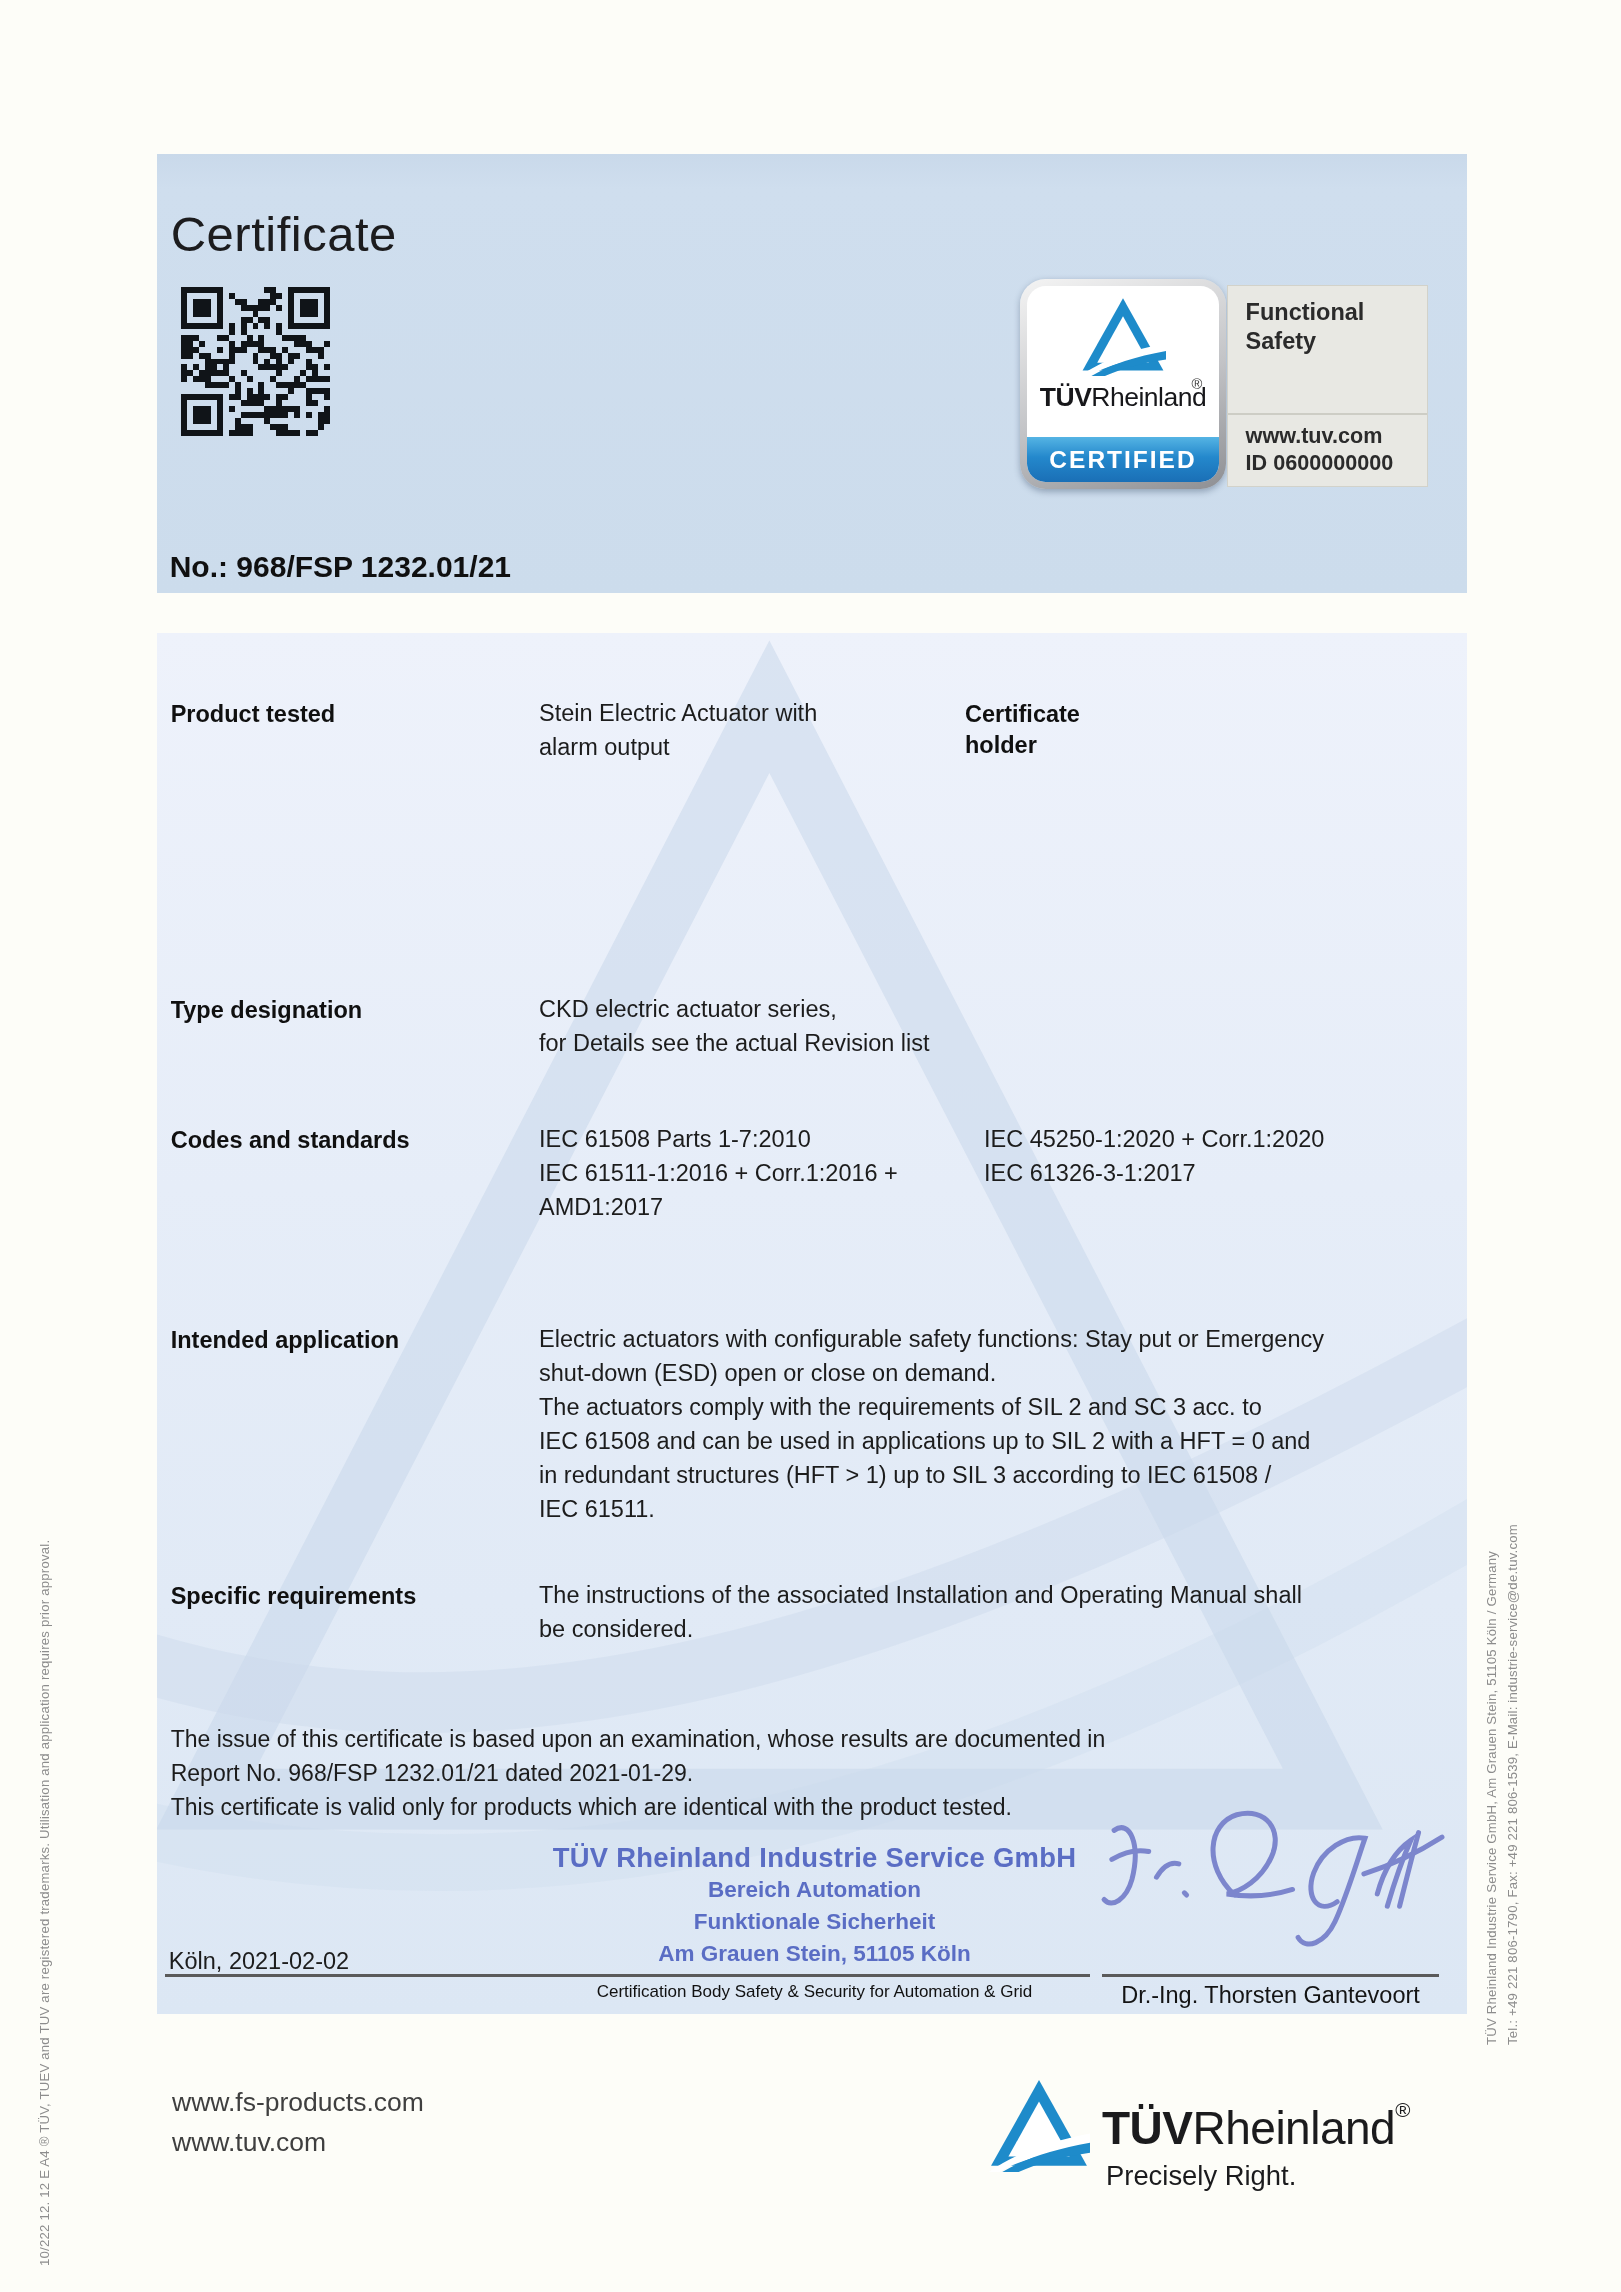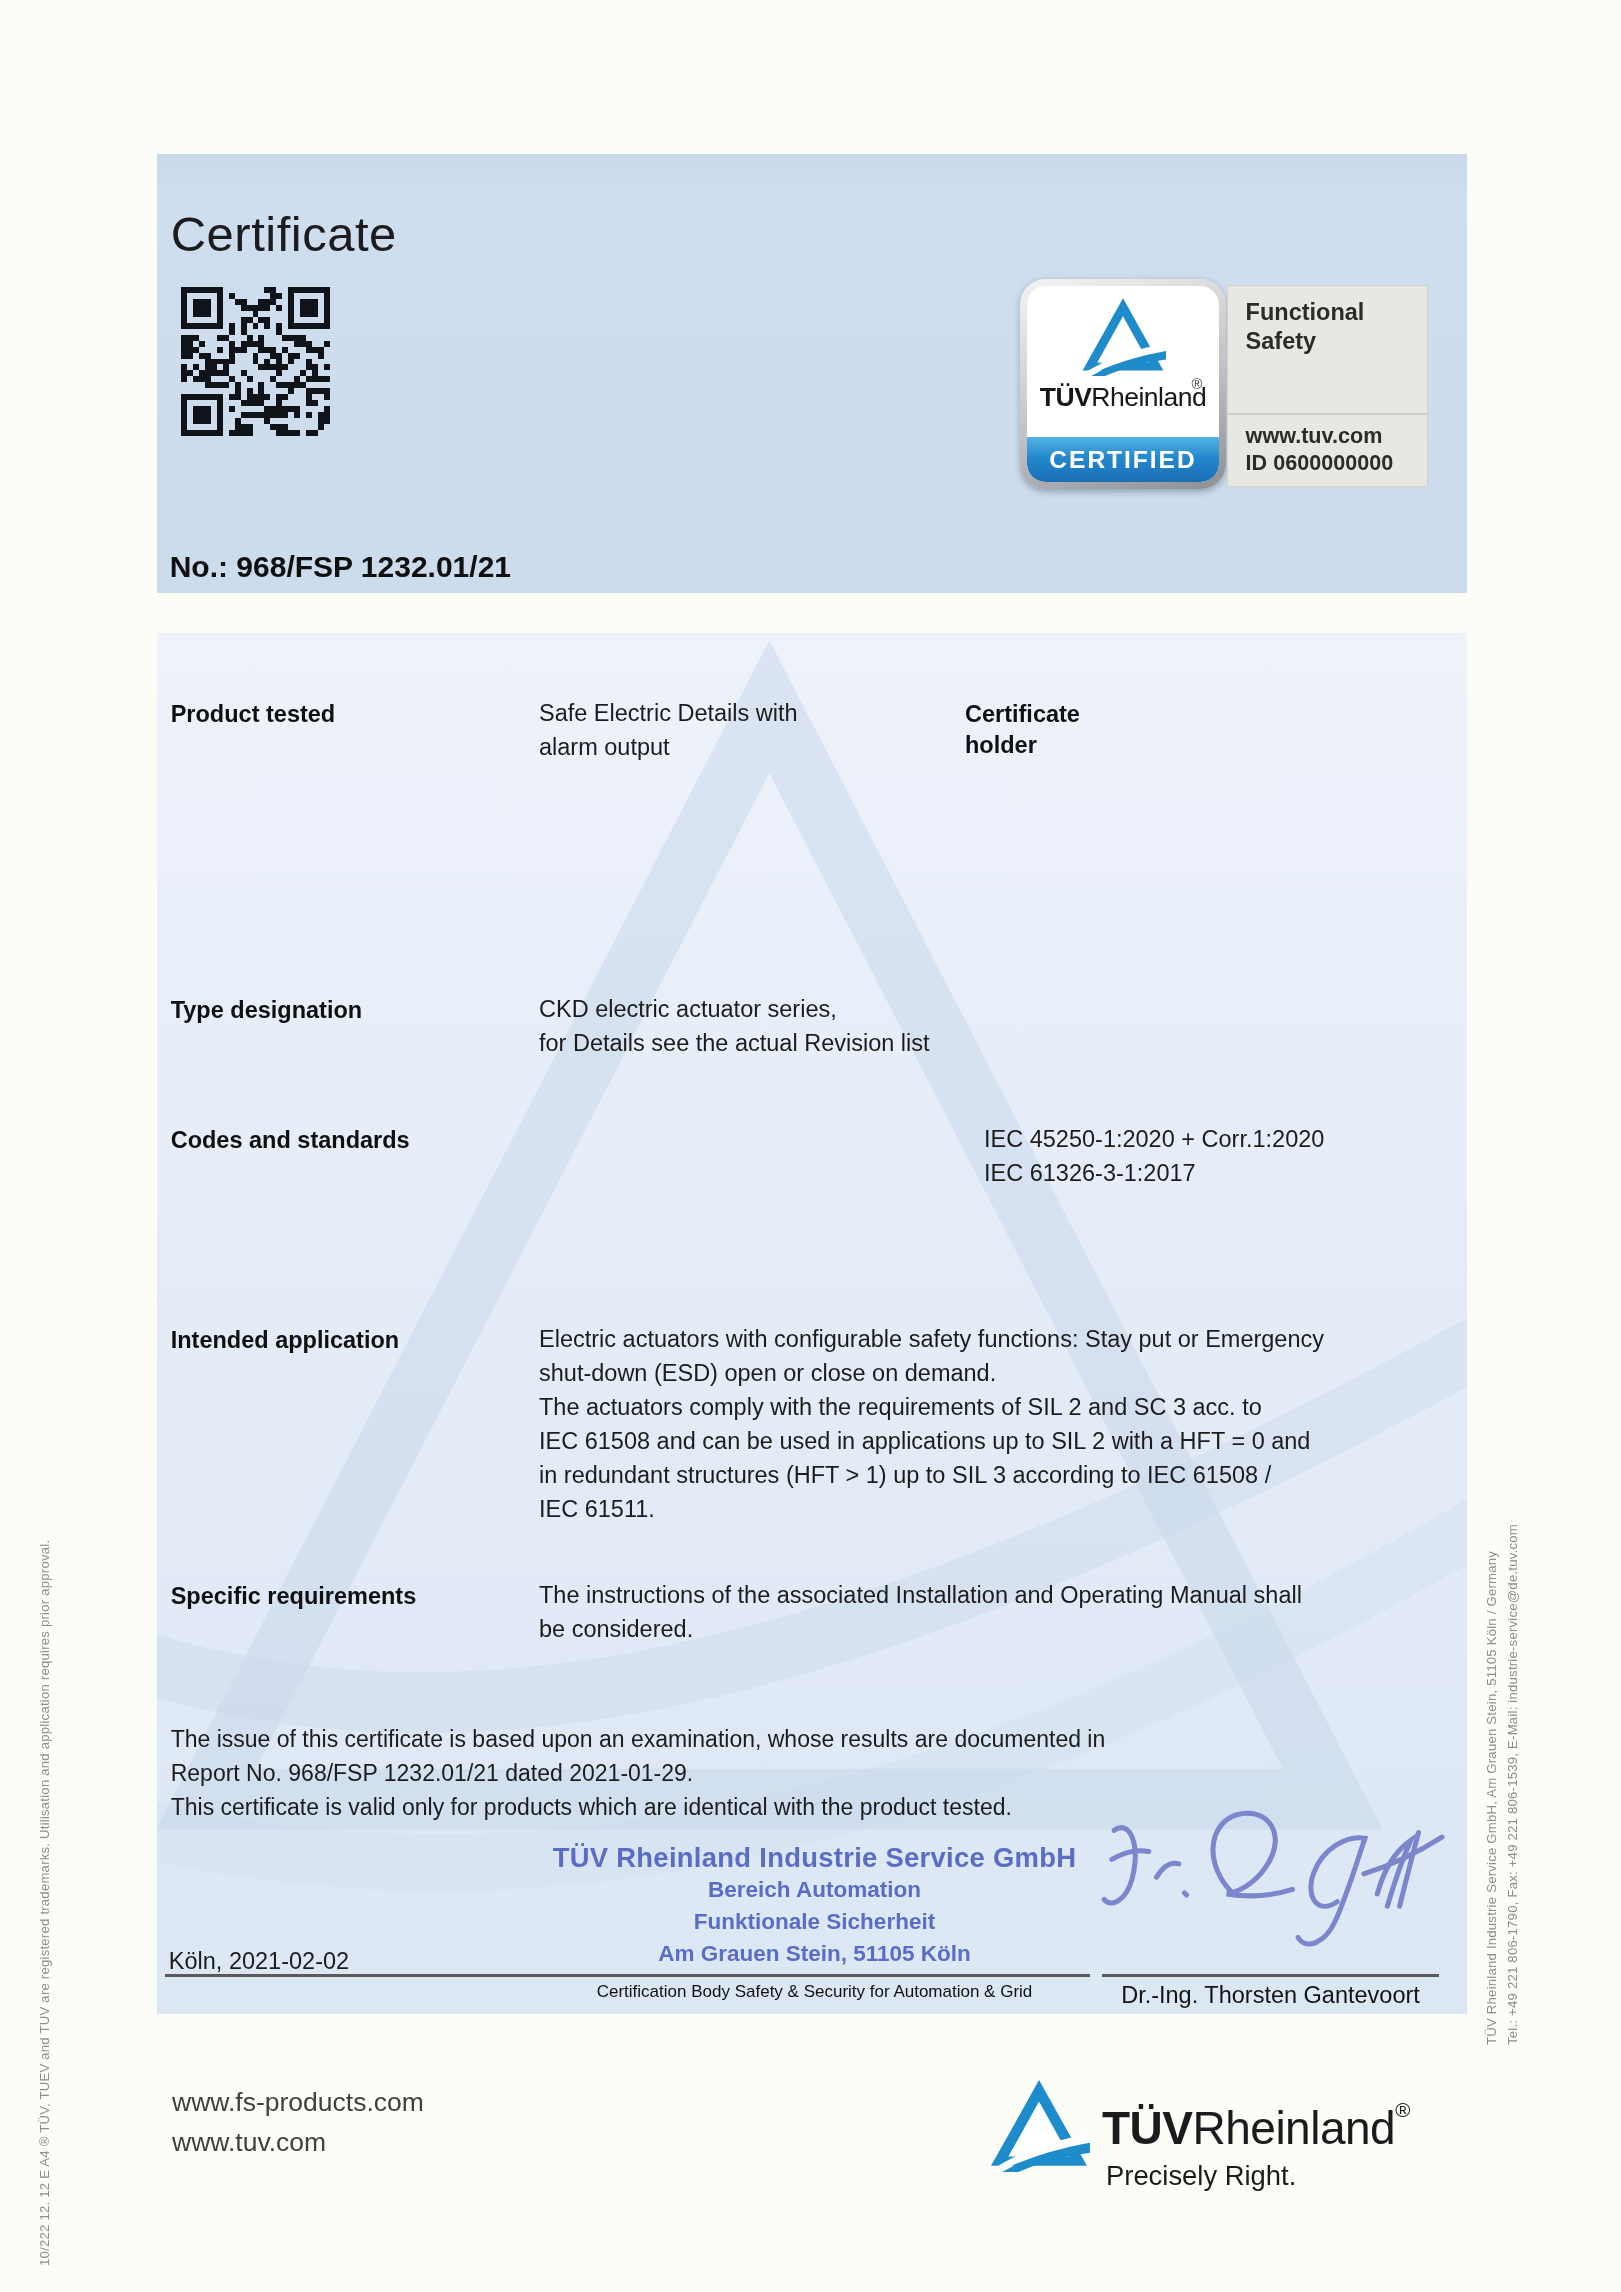--- a/index.html
+++ b/index.html
@@ -413,29 +413,32 @@
   </section>
 
   <section class="body-panel">
     <svg class="watermark" width="1310" height="1381" viewBox="0 0 1337 1409">
       <polygon points="625,75 1200,1190 50,1190" fill="none" stroke="#c6d6e9" stroke-width="62" opacity="0.5"></polygon>
       <path d="M-60 1035 C 320 1170, 740 1065, 1400 700" fill="none" stroke="#cbdaeb" stroke-width="62" opacity="0.45"></path>
       <path d="M-60 1210 C 400 1330, 860 1205, 1400 880" fill="none" stroke="#cbdaeb" stroke-width="58" opacity="0.3"></path>
     </svg>
 
     <div class="lbl" style="left:13.7px;top:66px;">Product tested</div>
-    <div class="val" style="left:382px;top:63px;">Safe Electric Details with
+    <div class="val" style="left:382px;top:63px;">Stein Electric Actuator with
 alarm output</div>
     <div class="lbl" style="left:808px;top:66px;width:147px;">Certificate holder</div>
 
     <div class="lbl" style="left:13.7px;top:362px;">Type designation</div>
     <div class="val" style="left:382px;top:359px;">CKD electric actuator series,
 for Details see the actual Revision list</div>
 
     <div class="lbl" style="left:13.7px;top:492px;">Codes and standards</div>
+    <div class="val" style="left:382px;top:489px;">IEC 61508 Parts 1-7:2010
+IEC 61511-1:2016 + Corr.1:2016 +
+AMD1:2017</div>
     <div class="val" style="left:827px;top:489px;">IEC 45250-1:2020 + Corr.1:2020
 IEC 61326-3-1:2017</div>
 
     <div class="lbl" style="left:13.7px;top:692px;">Intended application</div>
     <div class="val" style="left:382px;top:689px;width:941px;">Electric actuators with configurable safety functions: Stay put or Emergency
 shut-down (ESD) open or close on demand.
 The actuators comply with the requirements of SIL 2 and SC 3 acc. to
 IEC 61508 and can be used in applications up to SIL 2 with a HFT = 0 and
 in redundant structures (HFT &gt; 1) up to SIL 3 according to IEC 61508 /
 IEC 61511.</div>

